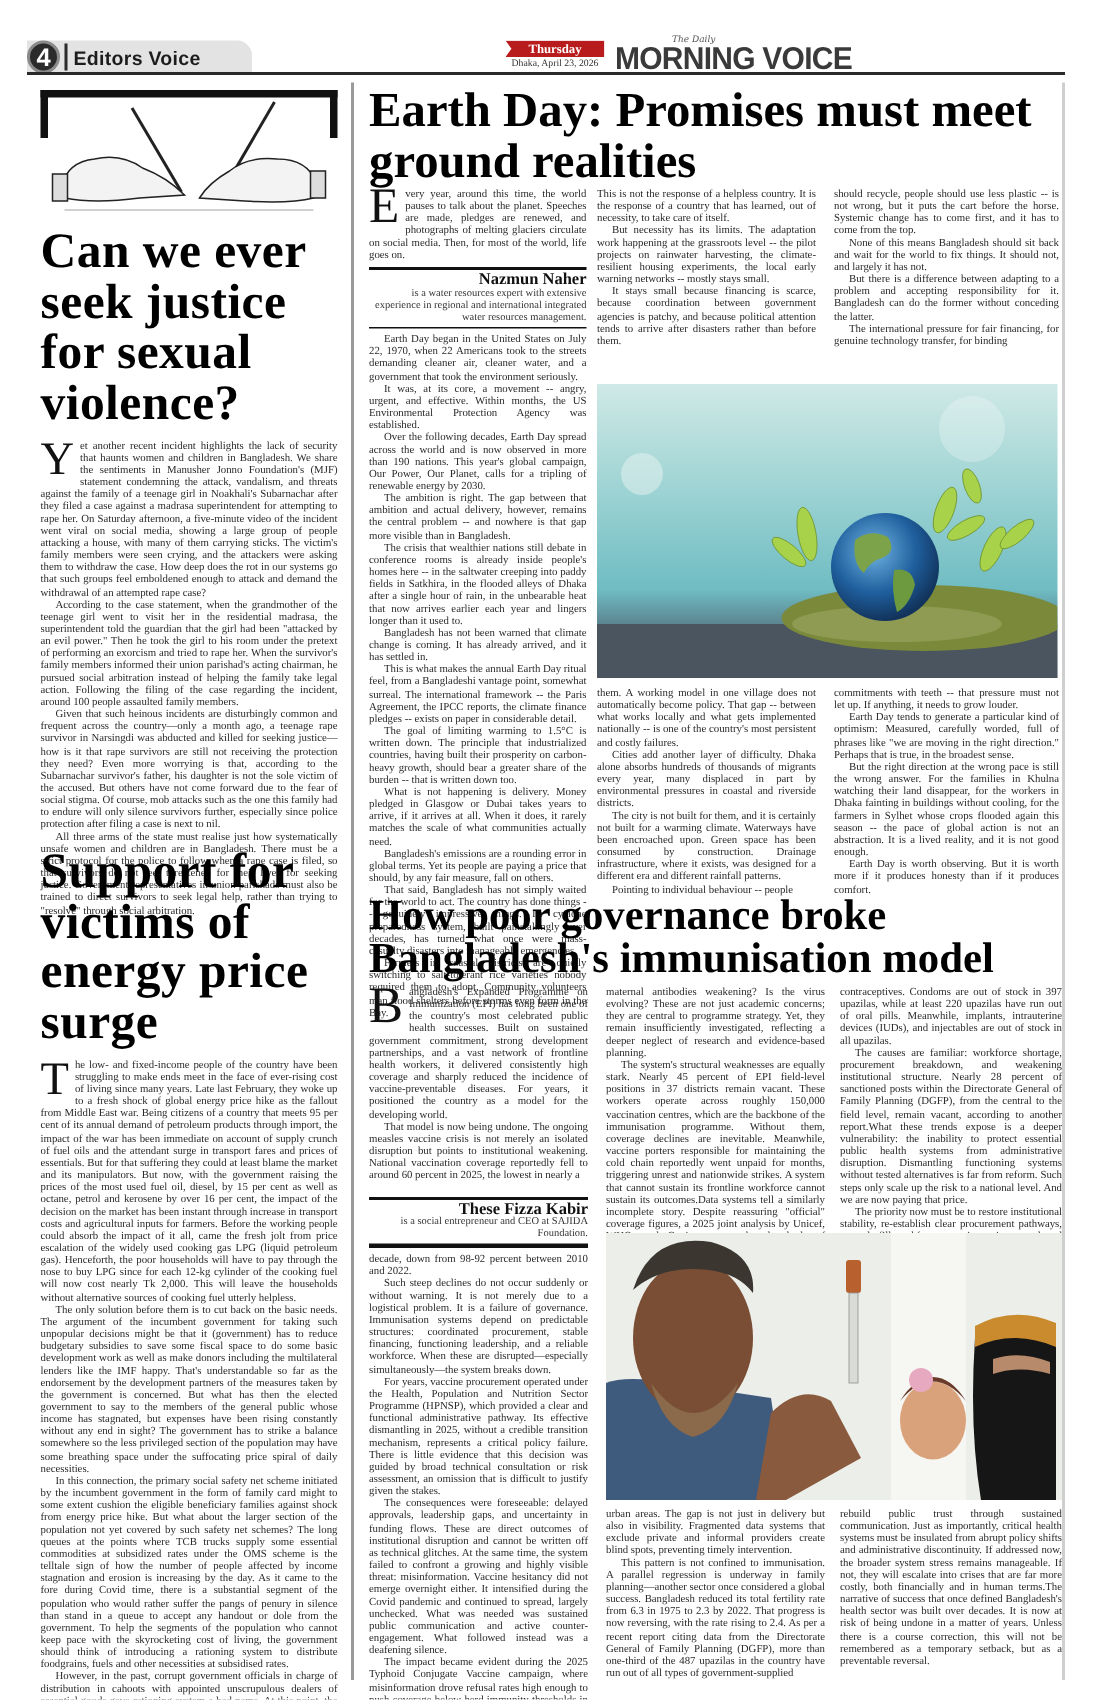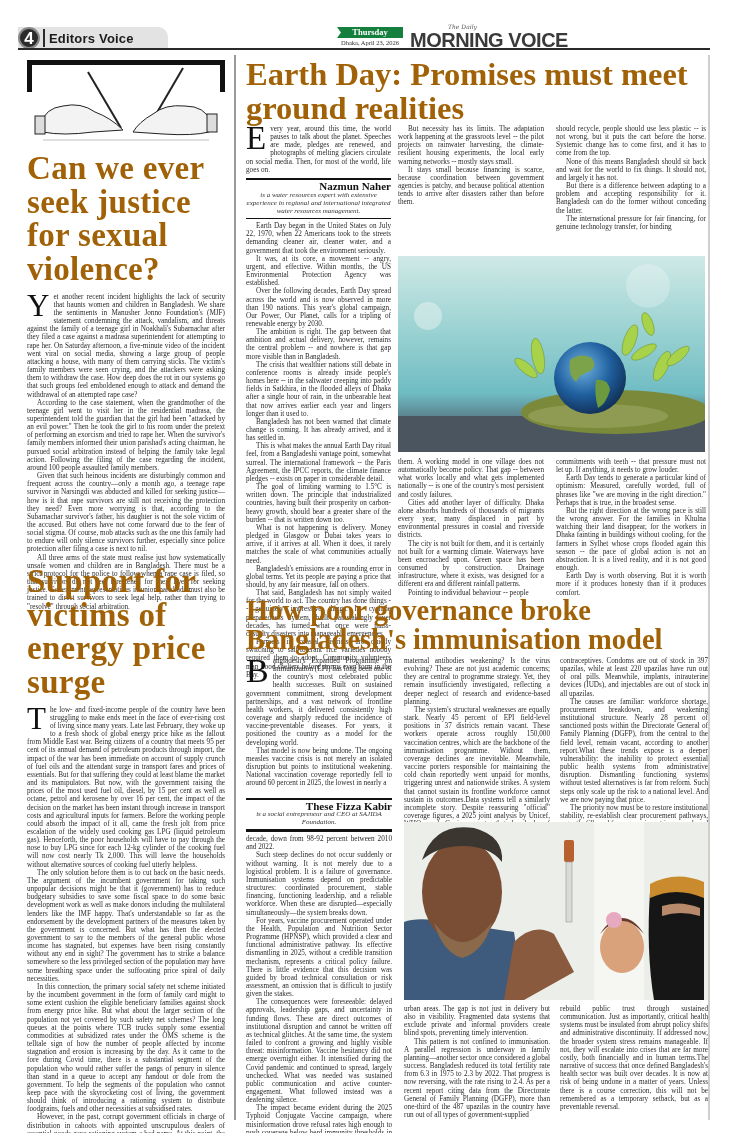--- a/index.html
+++ b/index.html
@@ -8,50 +8,50 @@
 
   
   .masthead { position: absolute; left: 18px; top: 26px; width: 692px; height: 24px; }
   .masthead-rule { position: absolute; left: 18px; top: 48px; width: 692px; height: 2px; background: #2a2a2a; }
   .page-tab { position: absolute; left: 0; top: 1px; height: 22px; width: 150px; background: #e3e3e3; border-radius: 0 10px 0 0; display: flex; align-items: center; }
   .page-num { width: 22px; height: 22px; border-radius: 50%; background: #2b2b2b; color: #fff; border: 2px solid #8a8a8a;
     font-family: "Liberation Sans", sans-serif; font-weight: bold; font-size: 17px; display: flex; align-items: center; justify-content: center; line-height: 1; }
   .section-bar { width: 2px; height: 18px; background: #2b2b2b; margin: 0 4px 0 3px; }
   .section-name { font-family: "Liberation Sans", sans-serif; font-weight: bold; font-size: 13px; color: #1c1c1c; letter-spacing: 0.2px; }
   .date-box { position: absolute; left: 319px; top: 1px; width: 66px; height: 22px; }
-  .day-ribbon { height: 11px; background: #15803d; color: #fff; font-size: 8.5px; font-weight: bold; text-align: center; line-height: 11px;
+  .day-ribbon { height: 11px; background: #b91c1c; color: #fff; font-size: 8.5px; font-weight: bold; text-align: center; line-height: 11px;
     clip-path: polygon(0 0, 100% 0, 100% 100%, 0 100%, 6% 50%); }
   .date-line { font-size: 6.5px; color: #333; text-align: center; margin-top: 1px; }
   .logo { position: absolute; left: 392px; top: 0; width: 300px; height: 24px; }
   .logo-small { position: absolute; left: 38px; top: -3px; font-family: "DejaVu Serif", serif; font-size: 6px; color: #555; font-style: italic; }
   .logo-main { position: absolute; left: 0; top: 3px; font-family: "Liberation Sans", sans-serif; font-weight: 900; font-size: 20px; color: #3a3a3a; letter-spacing: -0.5px; transform: scaleY(1.05); }
 
   
   .vrule { position: absolute; background: #9a9a9a; width: 1.5px; }
 
   
   .left-col { position: absolute; left: 27px; width: 198px; }
   .quill-box { position: absolute; left: 27px; top: 60px; width: 198px; height: 92px; }
   .quill-frame { position: absolute; left: 0; top: 0; width: 198px; height: 32px; border: 5px solid #111; border-bottom: none; }
   .quill-svg { position: absolute; left: 6px; top: 6px; }
 
-  .headline { font-family: "Liberation Serif", serif; font-weight: bold; color: #a16207; line-height: 1.02; }
+  .headline { font-family: "Liberation Serif", serif; font-weight: bold; color: #000000; line-height: 1.02; }
   .h-left { font-size: 33px; letter-spacing: 0.3px; }
   .body-text { font-family: "Liberation Serif", serif; font-size: 7.2px; line-height: 8.15px; text-align: justify; color: #2a2a2a; }
   .body-text p { text-indent: 10px; }
   .body-text p.first { text-indent: 0; }
   .dropcap { float: left; font-size: 31px; line-height: 24px; font-weight: normal; margin: 1px 4px 0 0; color: #111; }
 
   
   .h-earth { position: absolute; left: 246px; top: 57px; width: 470px; font-size: 32.5px; line-height: 34px; }
   .earth-col { position: absolute; width: 146px; }
   .byline-block { margin: 3px 0 0 0; }
   .byline-rule { height: 2.5px; background: #111; margin: 4px 0 2px 0; }
   .byline-name { font-family: "Liberation Serif", serif; font-weight: bold; font-size: 11px; text-align: right; color: #111; }
-  .byline-desc { font-style: italic; font-size: 7px; line-height: 8px; text-align: center; color: #333; }
+  .byline-desc { font-size: 7px; line-height: 8px; text-align: right; color: #333; }
   .byline-rule2 { height: 1.5px; background: #111; margin: 3px 0 3px 0; }
 
   .earth-photo { position: absolute; left: 398px; top: 256px; width: 307px; height: 196px; overflow: hidden;
     background: linear-gradient(180deg, #cfe9e6 0%, #9fd4d4 35%, #6fbcc3 70%, #587a86 84%, #4a5661 100%); }
 
   
   .h-immun { position: absolute; left: 246px; top: 596px; width: 470px; font-size: 28.5px; line-height: 29px; }
   .immun-photo { position: absolute; left: 404px; top: 822px; width: 304px; height: 178px; overflow: hidden;
     background: linear-gradient(90deg, #e9ebe6 0%, #f2f2ef 45%, #f4f4f1 100%); }
 </style>
@@ -131,20 +131,21 @@
   <p>Bangladesh has not been warned that climate change is coming. It has already arrived, and it has settled in.</p>
   <p>This is what makes the annual Earth Day ritual feel, from a Bangladeshi vantage point, somewhat surreal. The international framework -- the Paris Agreement, the IPCC reports, the climate finance pledges -- exists on paper in considerable detail.</p>
   <p>The goal of limiting warming to 1.5°C is written down. The principle that industrialized countries, having built their prosperity on carbon-heavy growth, should bear a greater share of the burden -- that is written down too.</p>
   <p>What is not happening is delivery. Money pledged in Glasgow or Dubai takes years to arrive, if it arrives at all. When it does, it rarely matches the scale of what communities actually need.</p>
   <p>Bangladesh's emissions are a rounding error in global terms. Yet its people are paying a price that should, by any fair measure, fall on others.</p>
   <p>That said, Bangladesh has not simply waited for the world to act. The country has done things -- genuinely impressive things. Its cyclone preparedness system, built painstakingly over decades, has turned what once were mass-casualty disasters into manageable emergencies.</p>
   <p>Farmers in coastal districts are quietly switching to salt-tolerant rice varieties nobody required them to adopt. Community volunteers man flood shelters before storms even form in the Bay.</p>
 </div>
 
 <div class="earth-col body-text" style="left:398px; top:125px; width:146px;">
+  <p class="first">This is not the response of a helpless country. It is the response of a country that has learned, out of necessity, to take care of itself.</p>
   <p>But necessity has its limits. The adaptation work happening at the grassroots level -- the pilot projects on rainwater harvesting, the climate-resilient housing experiments, the local early warning networks -- mostly stays small.</p>
   <p>It stays small because financing is scarce, because coordination between government agencies is patchy, and because political attention tends to arrive after disasters rather than before them.</p>
 </div>
 
 <div class="earth-col body-text" style="left:556px; top:125px; width:150px;">
   <p class="first">should recycle, people should use less plastic -- is not wrong, but it puts the cart before the horse. Systemic change has to come first, and it has to come from the top.</p>
   <p>None of this means Bangladesh should sit back and wait for the world to fix things. It should not, and largely it has not.</p>
   <p>But there is a difference between adapting to a problem and accepting responsibility for it. Bangladesh can do the former without conceding the latter.</p>
   <p>The international pressure for fair financing, for genuine technology transfer, for binding</p>
 </div>

